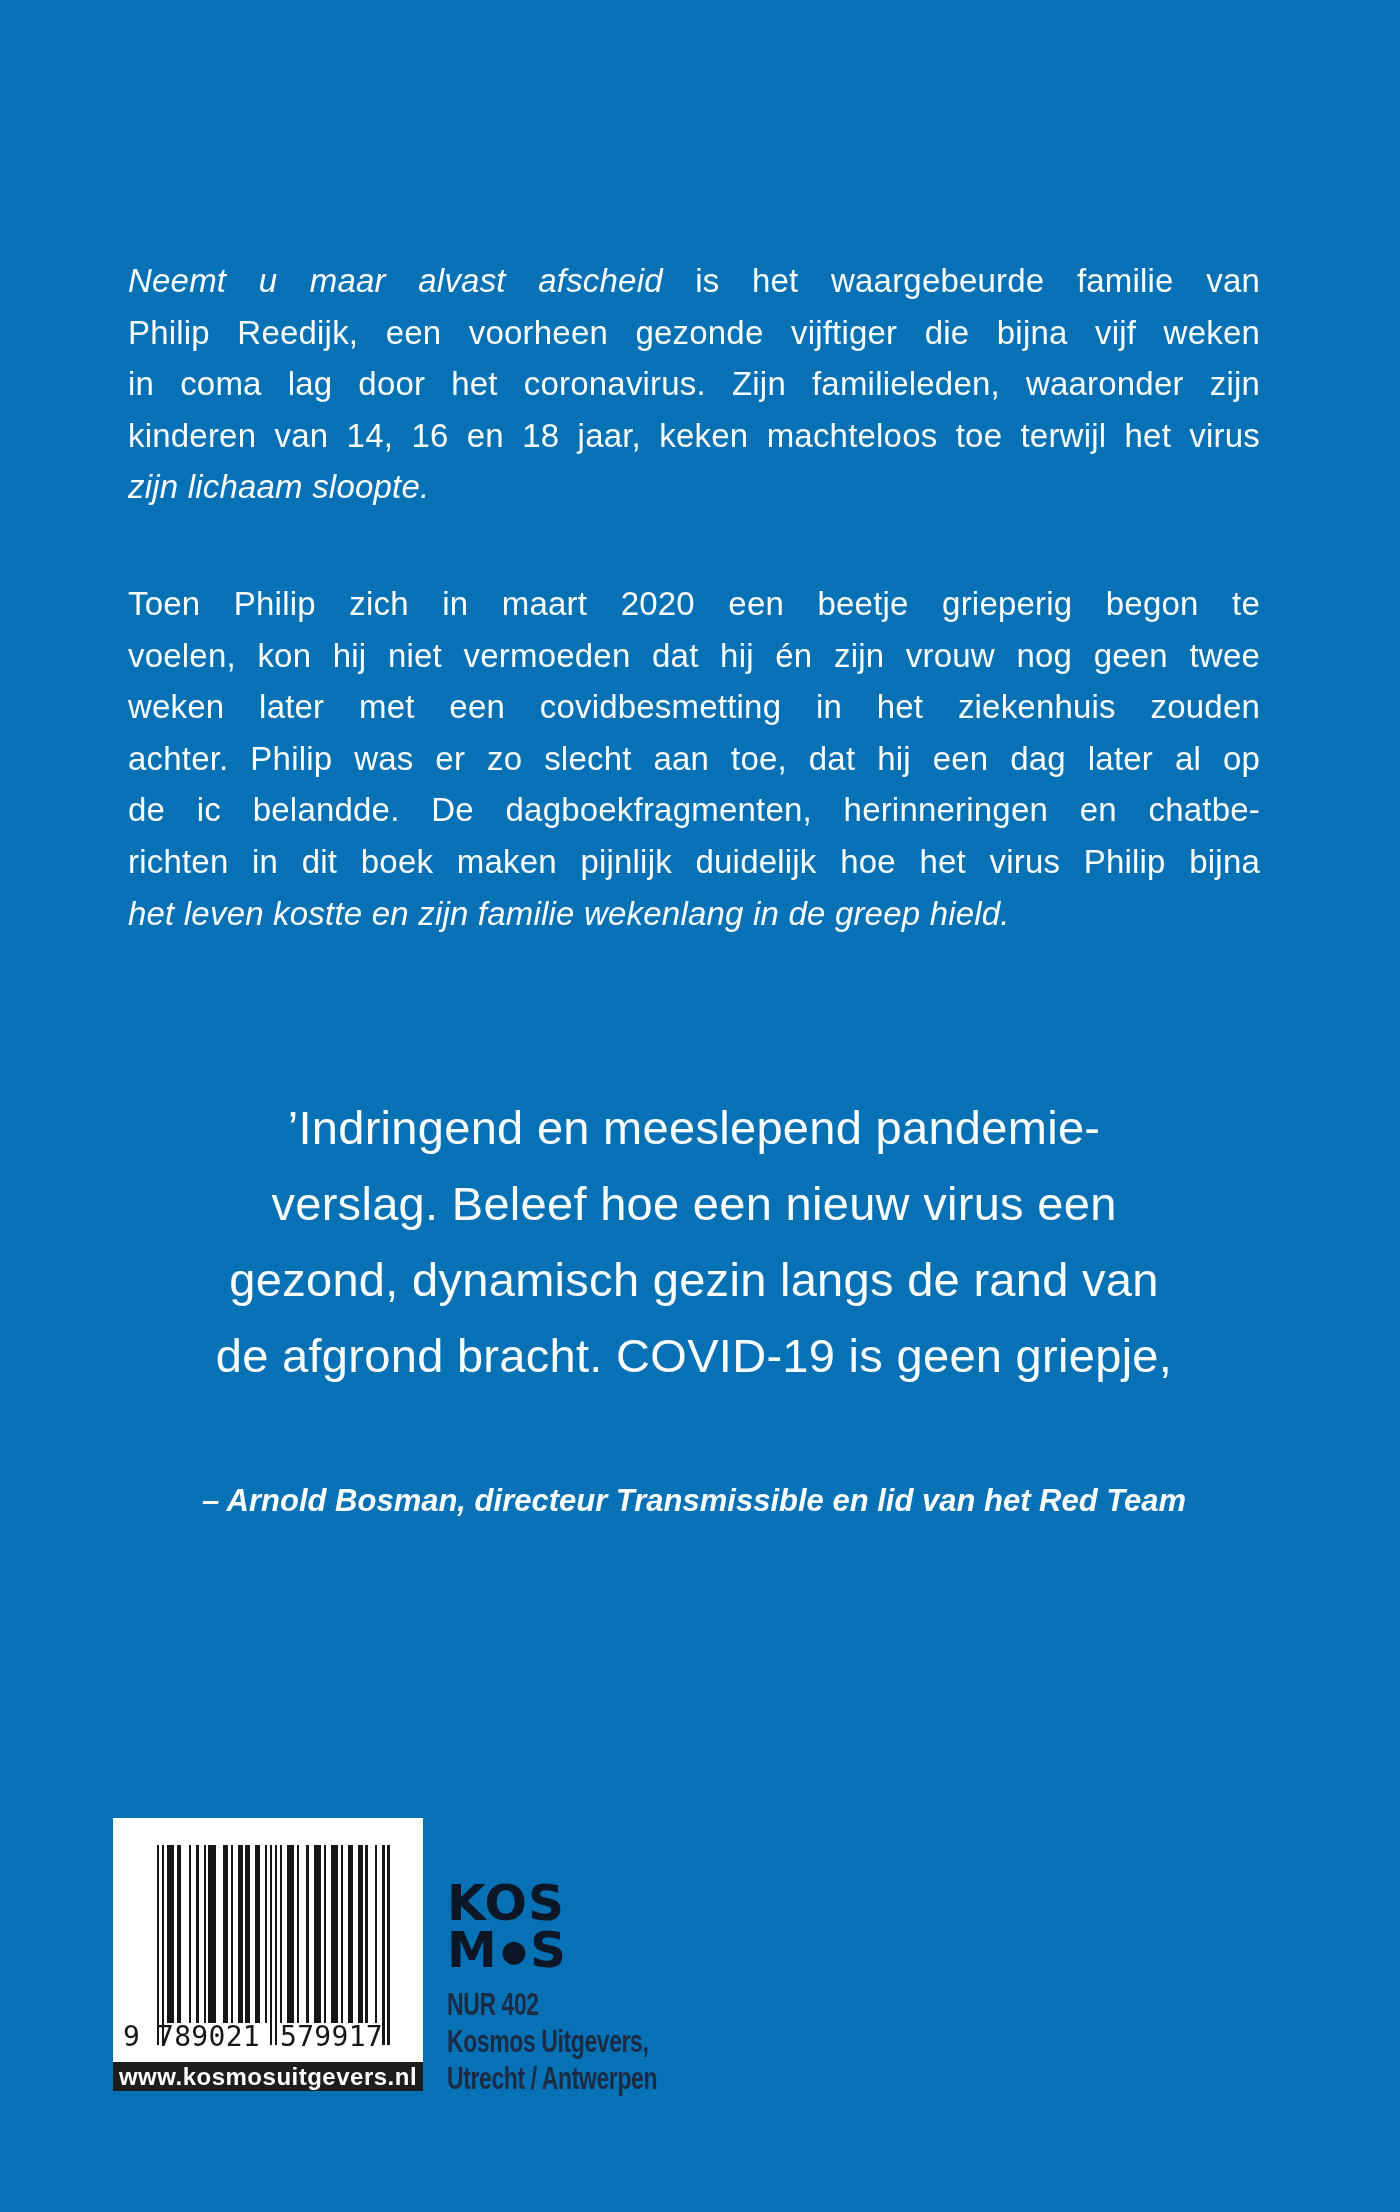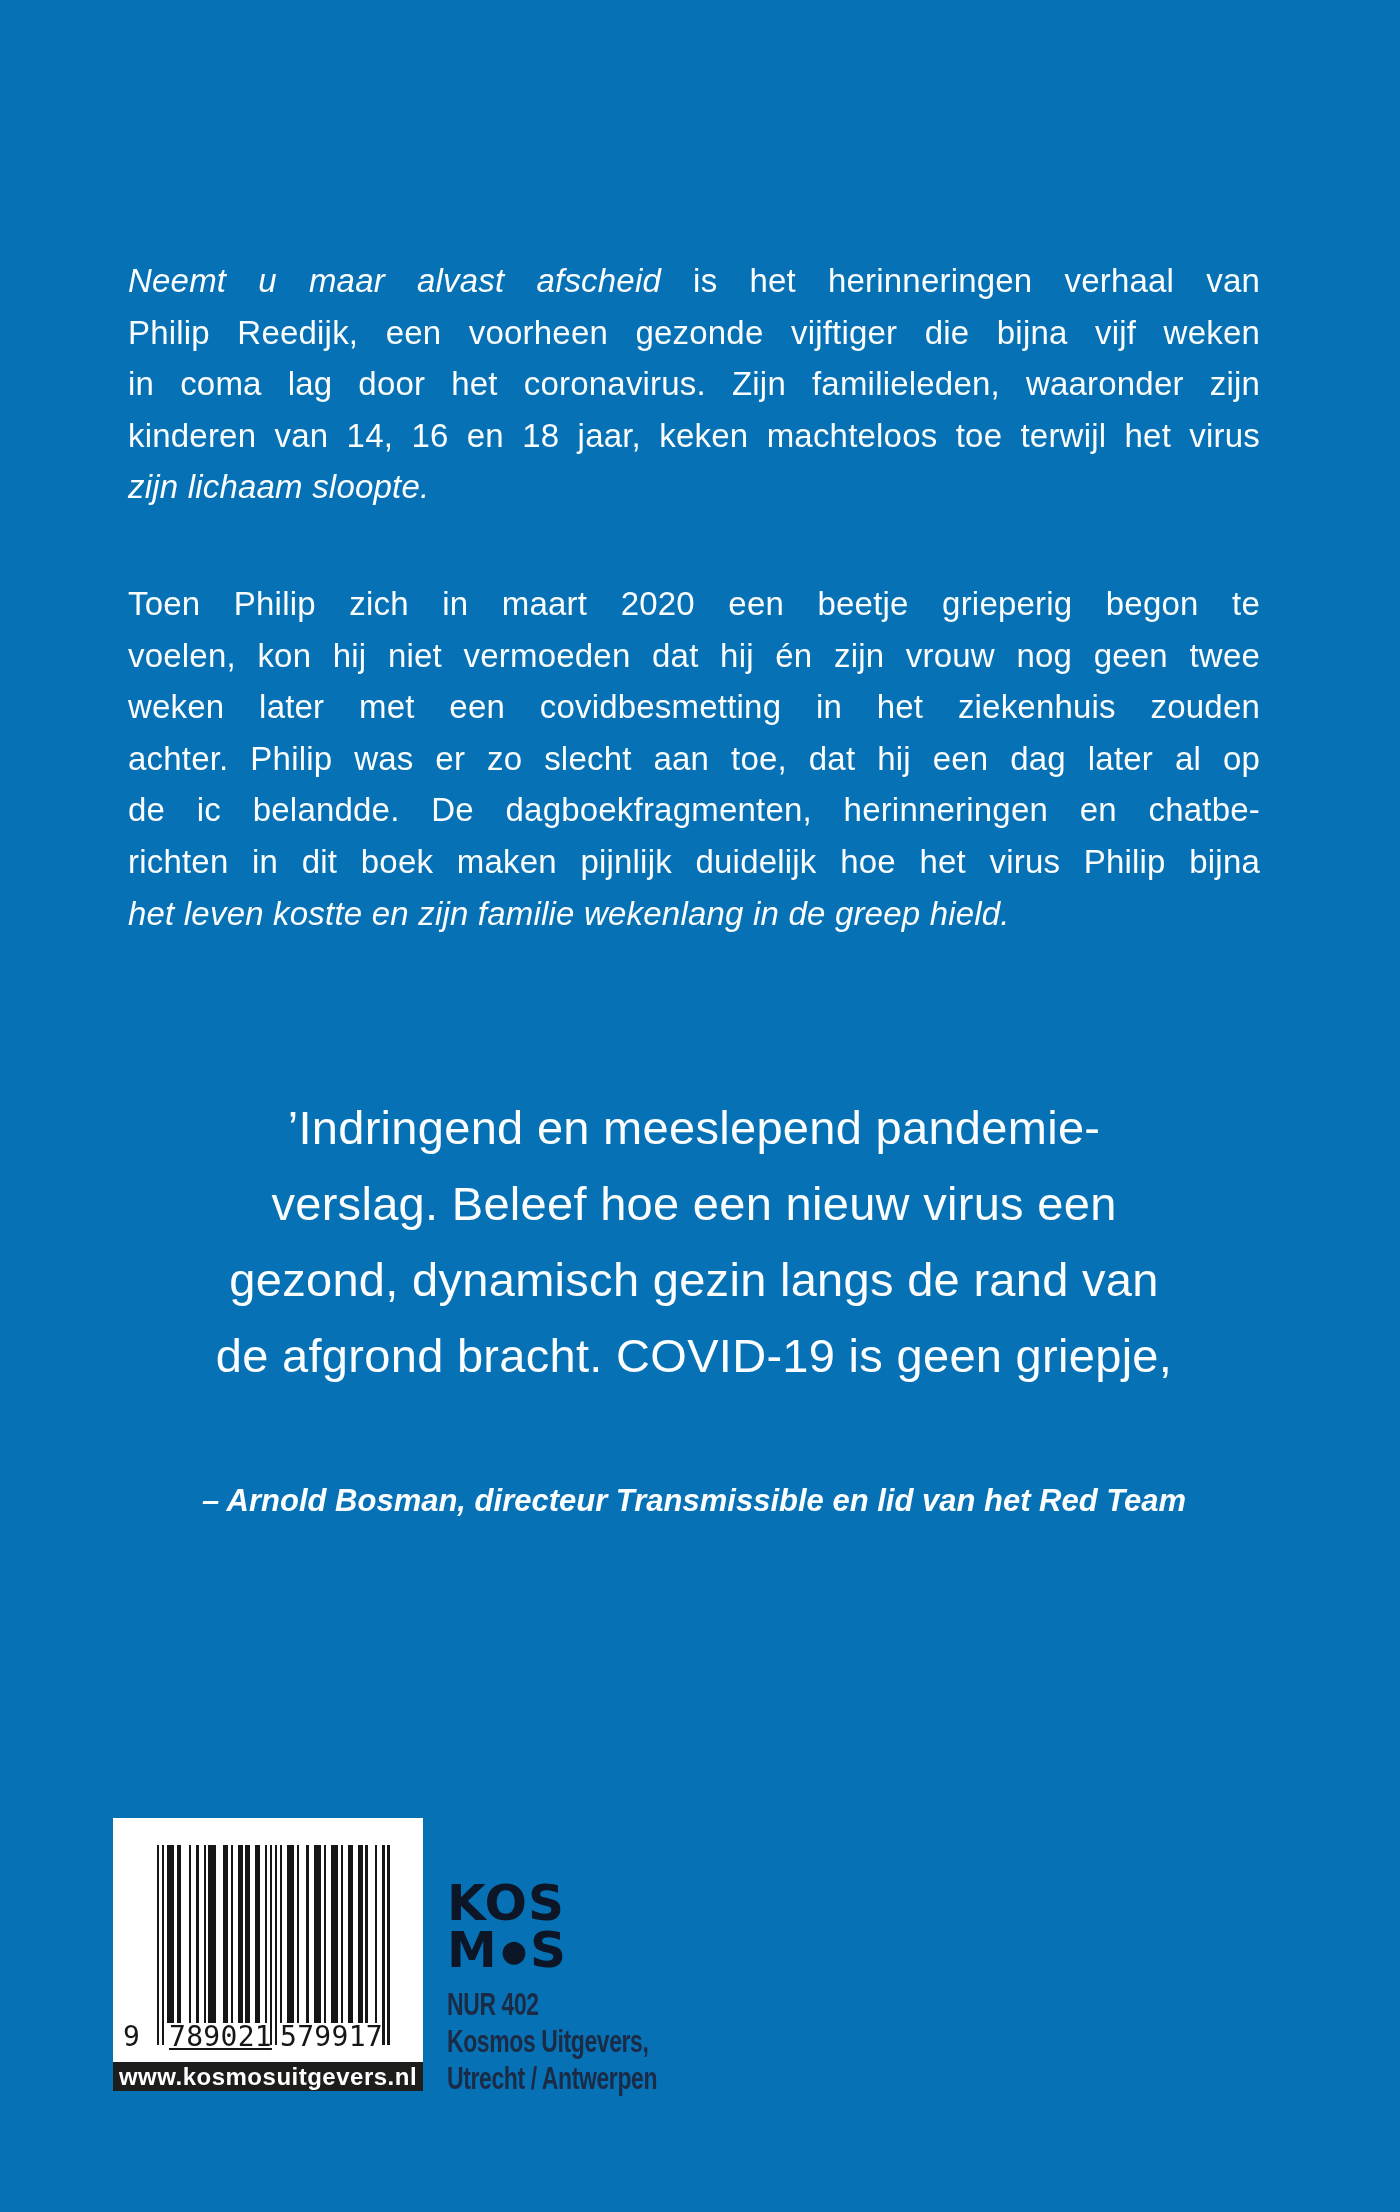--- a/index.html
+++ b/index.html
@@ -29,21 +29,21 @@
     background:#ffffff;
   }
   #barcode-bars{position:absolute;left:44px;top:27px;width:233px;height:200px;}
   #barcode-bars .bar{position:absolute;top:0;background:#161616;}
   .bc-digits{
     position:absolute;bottom:10px;height:30px;
     font-family:"DejaVu Sans Mono",monospace;
     font-size:28px;color:#161616;line-height:30px;
   }
   #bc-d1{left:10px;}
-  #bc-d2{left:56px;letter-spacing:0.3px;text-decoration:underline;}
+  #bc-d2{left:44px;letter-spacing:0.3px;}
   #bc-d3{left:167px;letter-spacing:0.3px;}
   #website-strip{
     position:absolute;left:113px;top:2062px;width:310px;height:29px;
     background:#1d1d1b;display:flex;align-items:center;justify-content:center;
   }
   #website-strip span{
     color:#fff;font-size:24px;letter-spacing:0.5px;font-weight:bold;
     font-family:"Liberation Sans",sans-serif;
   }
   
@@ -64,21 +64,21 @@
   #pubinfo .pline{transform:scaleX(0.74);transform-origin:left center;white-space:nowrap;}
 </style>
 </head>
 <body>
 
 <div class="page">
 
   <div class="textcol para" id="para1">
     <div class="jline">
       <span class="italic">Neemt u maar alvast afscheid</span>
-      <span>is het herinneringen verhaal van</span>
+      <span>is het waargebeurde familie van</span>
     </div>
     <div>
         <div class="jline">Philip Reedijk, een voorheen gezonde vijftiger die bijna vijf weken</div>
         <div class="jline">in coma lag door het coronavirus. Zijn familieleden, waaronder zijn</div>
         <div class="jline">kinderen van 14, 16 en 18 jaar, keken machteloos toe terwijl het virus</div>
         <div class="jline last">zijn lichaam sloopte.</div>
       </div>
   </div>
 
   <div class="textcol para" id="para2">

